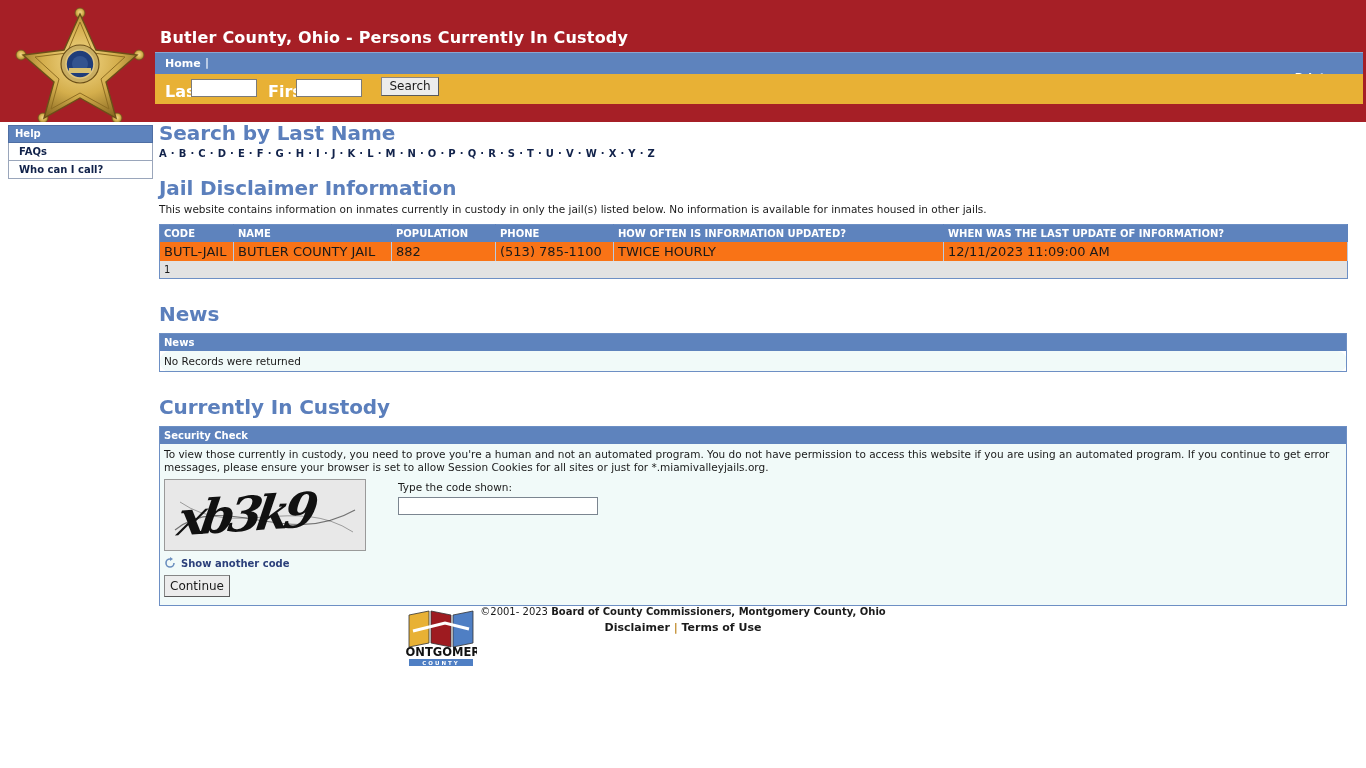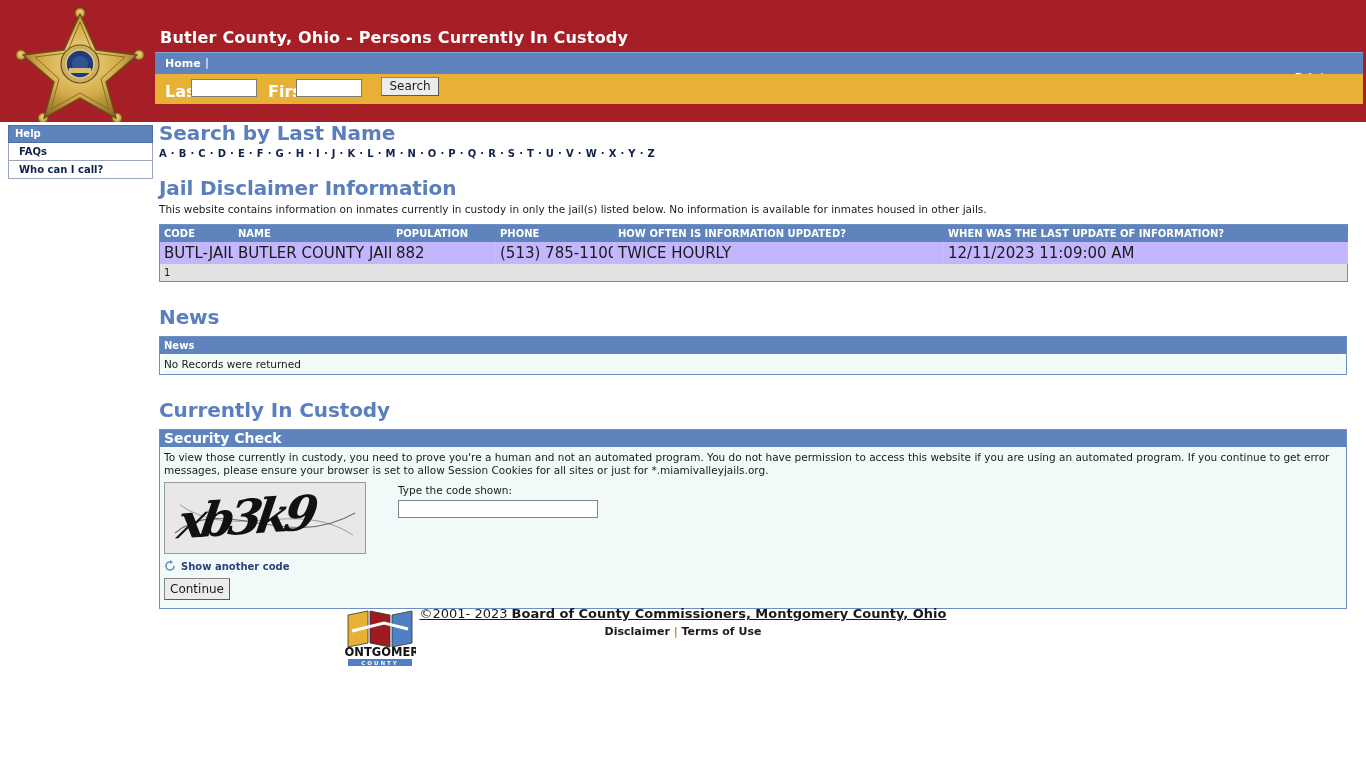--- a/index.html
+++ b/index.html
@@ -203,23 +203,23 @@
     font-size: 10px;
     font-weight: bold;
     text-align: left;
     padding: 2px 0 2px 4px;
     border-right: 1px solid #5e83bd;
     height: 13px;
     white-space: nowrap;
     overflow: hidden;
   }
   table.grid td {
-    background: #c4b5fd;
-    color: #1a1a1a;
-    font-size: 15px;
+    background: #f97316;
+    color: #1a1a1a;
+    font-size: 13px;
     padding: 2px 0 2px 4px;
     border-right: 1px solid #b9cbe3;
     height: 13px;
     white-space: nowrap;
     overflow: hidden;
   }
   table.grid tr.pager td {
     background: #e2e2e2;
     border-right: none;
     font-size: 10px;
@@ -253,21 +253,21 @@
   
   .secpanel {
     width: 1186px;
     margin-top: 8px;
     border: 1px solid #6d8fc4;
     background: #f1faf9;
   }
   .secpanel .sec-head {
     background: #5e83bd;
     color: #ffffff;
-    font-size: 14px;
+    font-size: 10px;
     font-weight: bold;
     padding: 2px 0 2px 4px;
     height: 13px;
     line-height: 13px;
   }
   .secpanel .sec-body { padding: 4px 4px 8px 4px; }
   .sec-desc {
     font-size: 10.5px;
     color: #1a1a1a;
     line-height: 13px;
@@ -357,25 +357,24 @@
     position: relative;
   }
   .mc-logo {
     position: absolute;
     left: -75px;
     top: 5px;
     width: 72px;
     height: 64px;
   }
   .copy-line {
-    font-size: 13px;
+    font-size: 10px;
     color: #1a1a1a;
     font-weight: bold;
     padding-top: 8px;
-    text-decoration: underline;
   }
   .copy-line .copy-pre { font-weight: normal; }
   .links-line {
     font-size: 11px;
     font-weight: bold;
     margin-top: 4px;
   }
   .links-line a {
     color: #1a1a1a;
     text-decoration: none;

